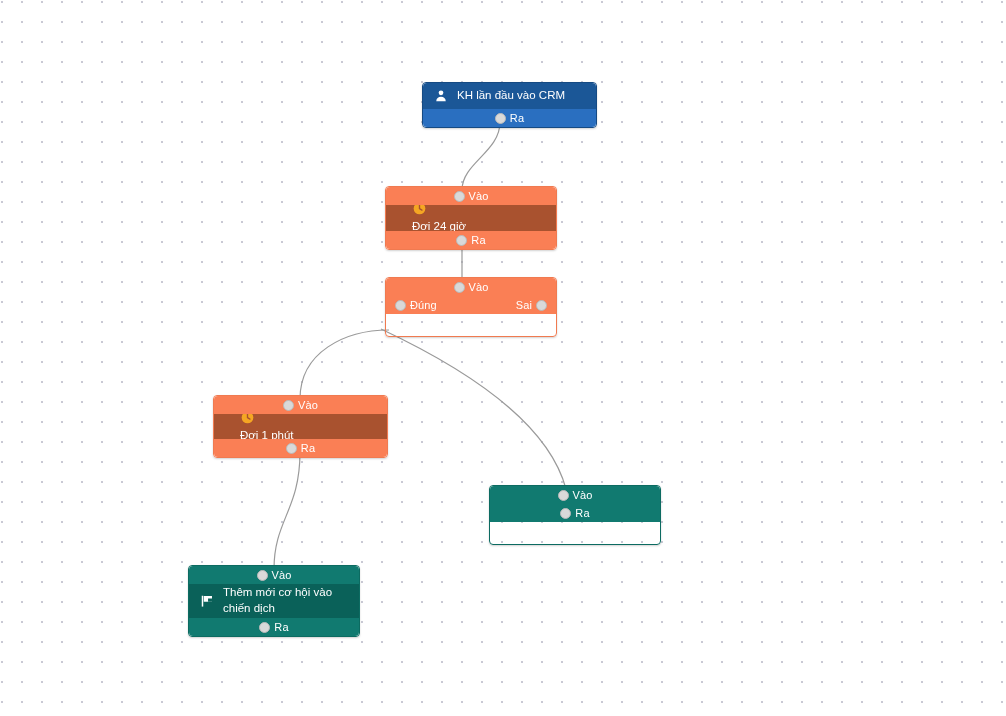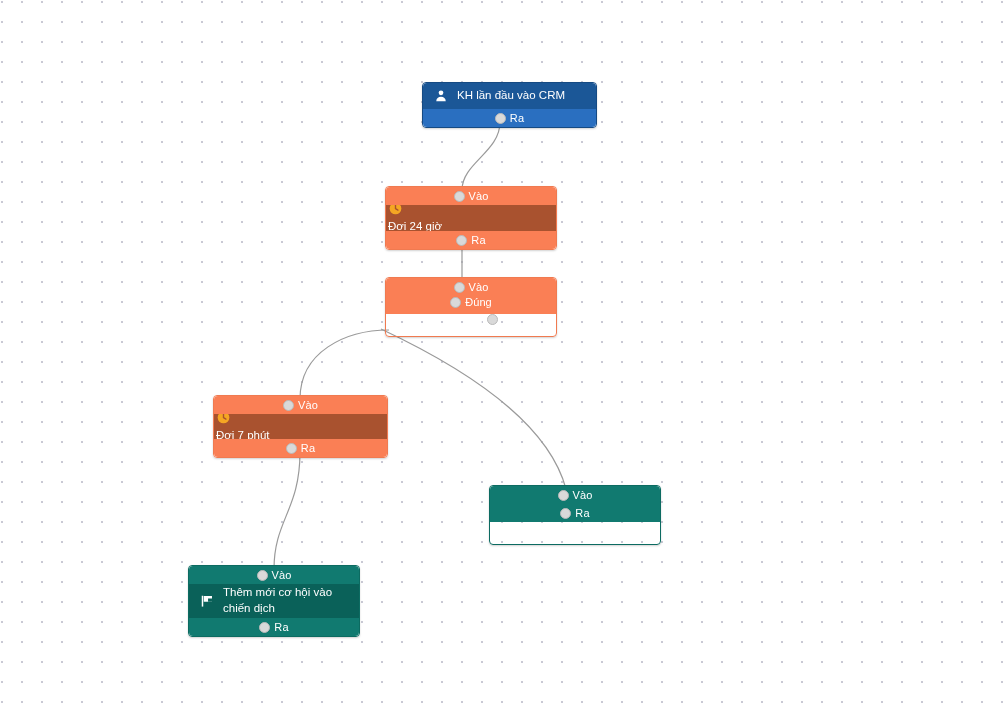--- a/index.html
+++ b/index.html
@@ -50,22 +50,21 @@
     display: flex;
     align-items: center;
     justify-content: center;
     gap: 5px;
     font-size: 11px;
     color: #ffffff;
     letter-spacing: 0.1px;
   }
   .port-bar.two {
     justify-content: space-between;
-    padding: 0 0;
-    flex-direction: column;
+    padding: 0 9px;
   }
   .port-grp {
     display: flex;
     align-items: flex-end;
     gap: 4px;
   }
   .port-grp.right { flex-direction: row-reverse; margin-left: 22px; }
   .port-dot {
     width: 11px;
     height: 11px;
@@ -81,21 +80,21 @@
     align-items: center;
     padding: 0 10px;
     gap: 9px;
     min-height: 0;
   }
   .node-body.stacked {
     flex-direction: column;
     align-items: flex-start;
     justify-content: center;
     gap: 3px;
-    padding: 6px 2px;
+    padding: 6px 26px;
   }
   .node-title {
     font-size: 11.5px;
     color: #ffffff;
     line-height: 1.35;
   }
   .node-icon {
     flex: 0 0 auto;
     display: flex;
     align-items: center;
@@ -204,21 +203,21 @@
               <span>Vào</span>
             </span>
           </div>
           <div class="node-body stacked">
             <span class="node-icon">
               <svg width="13" height="13" viewBox="0 0 16 16">
                 <circle cx="8" cy="8" r="7.2" fill="#f5a623"></circle>
                 <path d="M8 3.6v4.6l3 1.8" stroke="#a9522f" stroke-width="1.7" fill="none" stroke-linecap="round" stroke-linejoin="round"></path>
               </svg>
             </span>
-            <span class="node-title">Đợi 7 phút</span>
+            <span class="node-title">Đợi 1 phút</span>
           </div>
           <div class="port-bar">
             <span class="port-grp">
               <span class="port-dot"></span>
               <span>Ra</span>
             </span>
           </div>
         </div>
       </div>
       <div class="node n-teal" style="left: 489px; top: 485px; width: 172px; height: 60px;">

